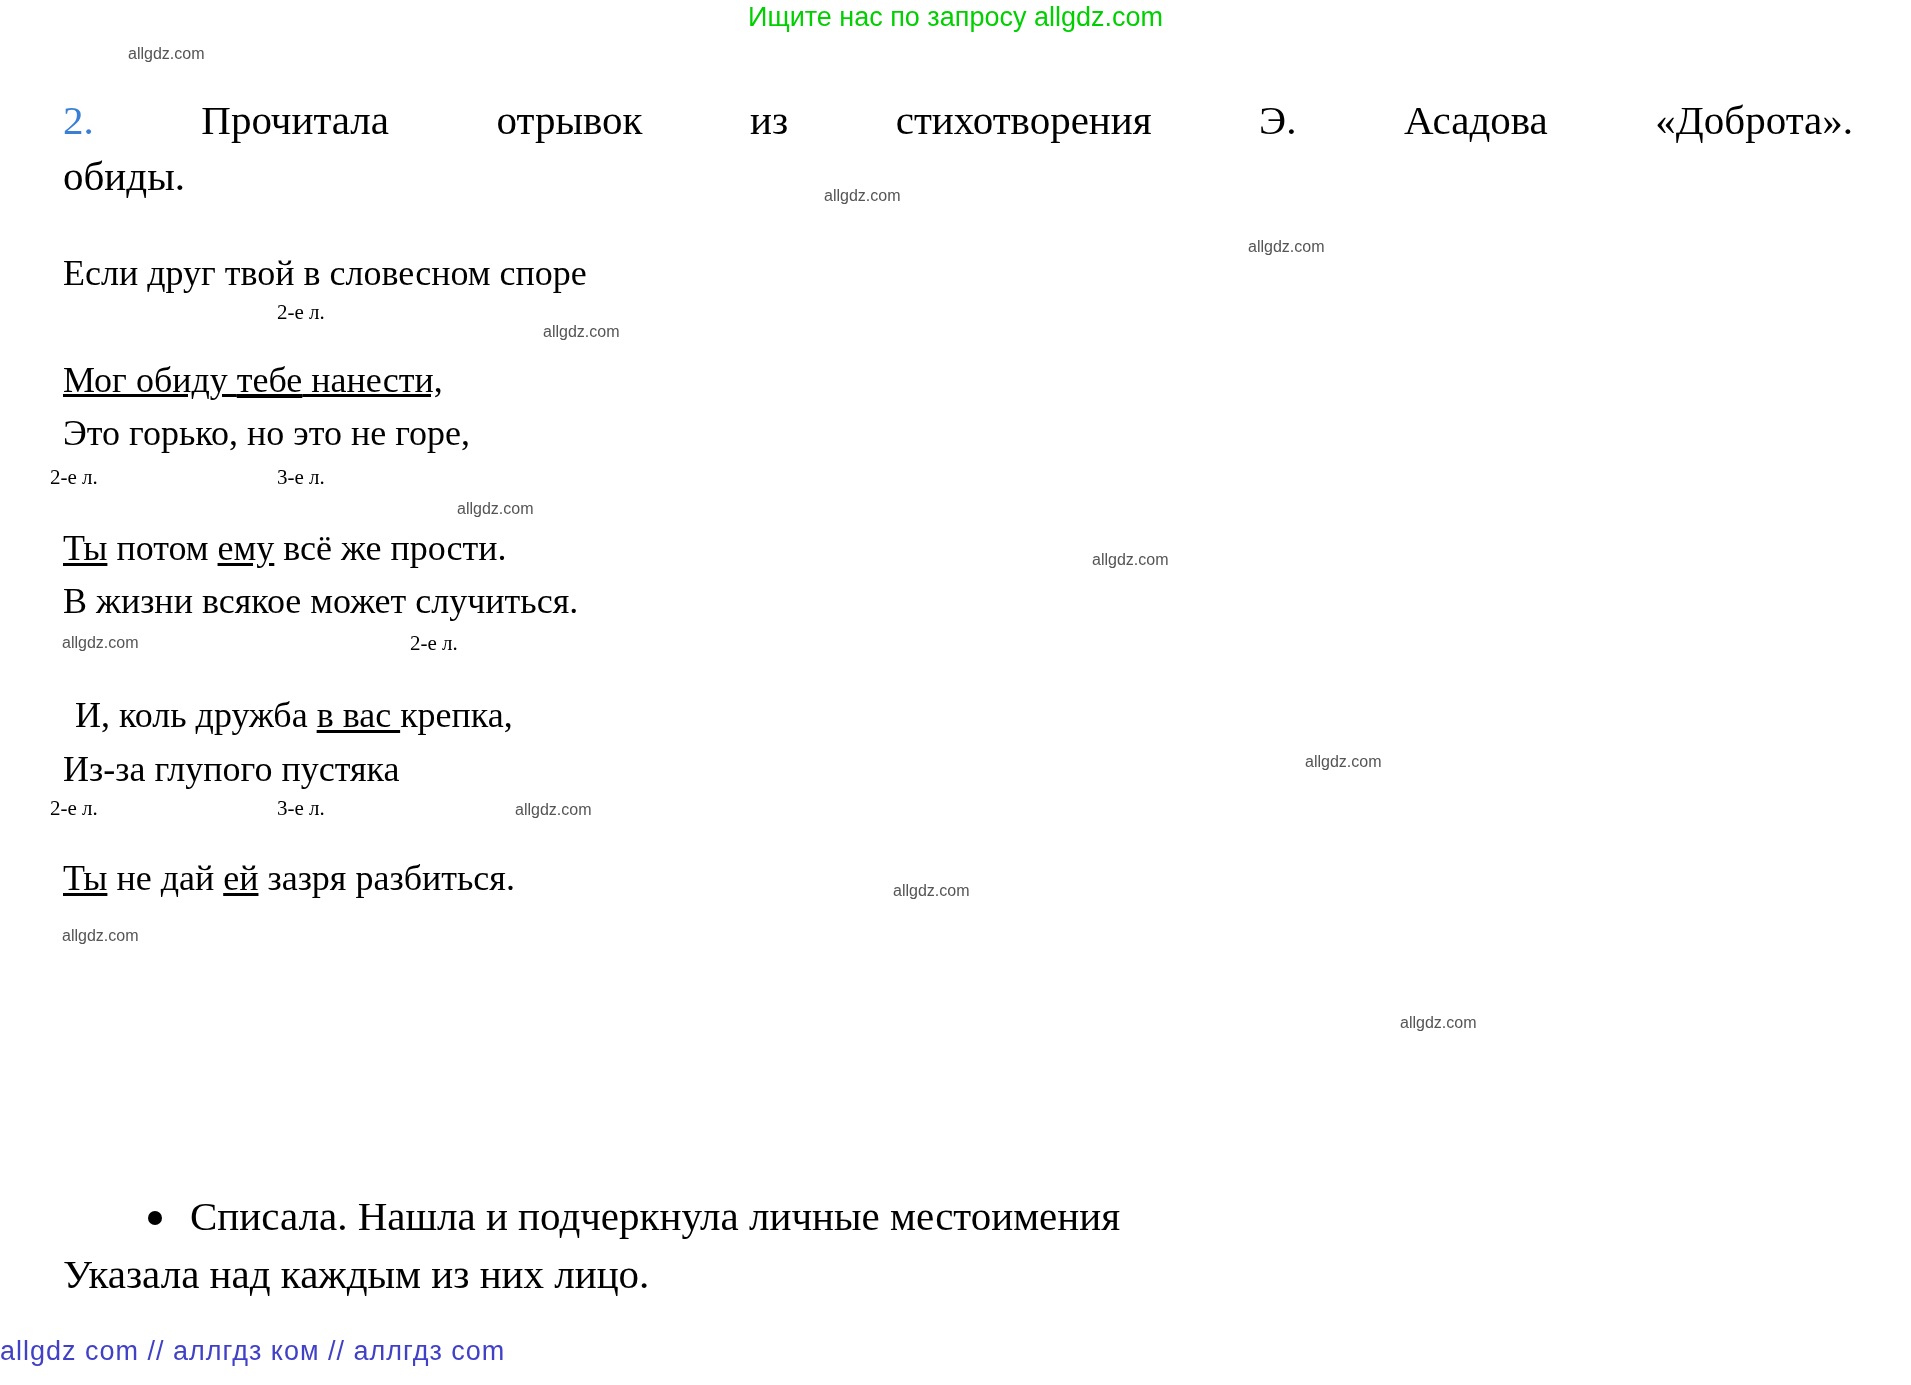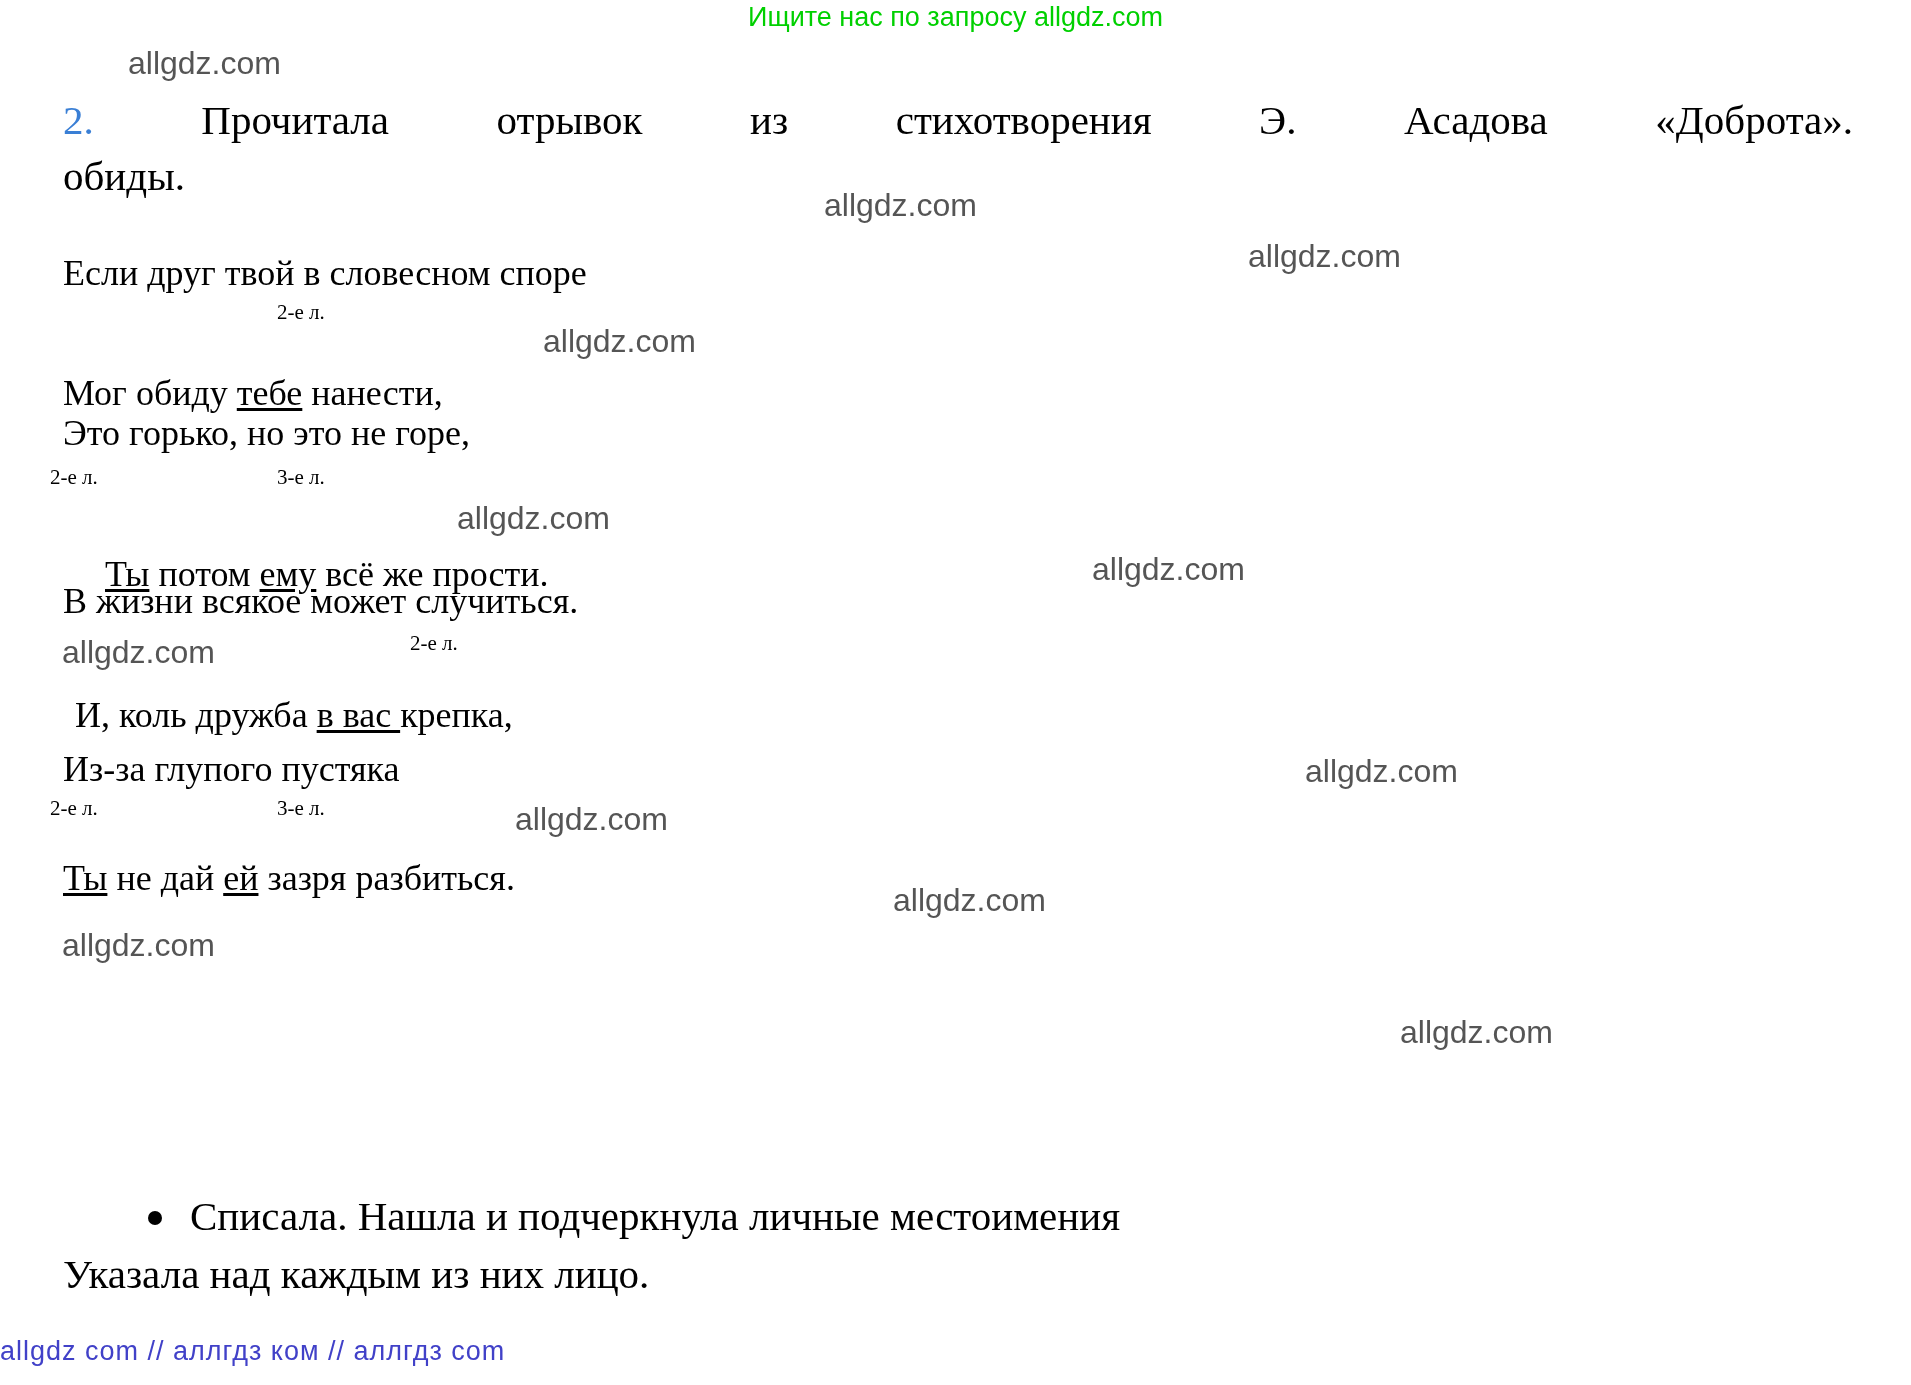--- a/index.html
+++ b/index.html
@@ -35,21 +35,21 @@
     width: 1911px;
     font-family: "Liberation Sans", sans-serif;
     font-size: 27px;
     color: #4141c8;
     letter-spacing: 1px;
   }
 
   .wm {
     position: absolute;
     font-family: "Liberation Sans", sans-serif;
-    font-size: 32px;
+    font-size: 16px;
     color: #555555;
     white-space: nowrap;
     pointer-events: none;
   }
 
   .content {
     position: absolute;
     left: 0;
     top: 0;
     width: 1911px;
@@ -131,23 +131,23 @@
 
   <div class="para intro">
     <span class="line1">
       <span class="task-number">2.</span>
       <span>Прочитала отрывок из стихотворения Э. Асадова «Доброта».</span>
     </span>
     <span class="line3">обиды.</span>
   </div>
 
   <div class="poem-line" id="poem-l1" style="top: 248px;"><span>Если друг твой в словесном споре</span></div>
-  <div class="poem-line" id="poem-l2" style="top: 368px;"><span>Мог обиду </span><u class="und">тебе</u><span> нанести,</span></div>
+  <div class="poem-line" id="poem-l2" style="top: 355px; text-decoration: underline;"><span>Мог обиду </span><u class="und">тебе</u><span> нанести,</span></div>
   <div class="poem-line" id="poem-l3" style="top: 408px;"><span>Это горько, но это не горе,</span></div>
-  <div class="poem-line" id="poem-l4" style="top: 549px; margin-left: 42px;"><u class="und">Ты</u><span> потом </span><u class="und">ему</u><span> всё же прости.</span></div>
+  <div class="poem-line" id="poem-l4" style="top: 523px;"><u class="und">Ты</u><span> потом </span><u class="und">ему</u><span> всё же прости.</span></div>
   <div class="poem-line" id="poem-l5" style="top: 576px;"><span>В жизни всякое может случиться.</span></div>
   <div class="poem-line" id="poem-l6" style="top: 690px; margin-left: 12px;"><span>И, коль дружба </span><u class="und">в вас </u><span>крепка,</span></div>
   <div class="poem-line" id="poem-l7" style="top: 744px;"><span>Из-за глупого пустяка</span></div>
   <div class="poem-line" id="poem-l8" style="top: 853px;"><u class="und">Ты</u><span> не дай </span><u class="und">ей</u><span> зазря разбиться.</span></div>
 
   <div class="bullet-row">
     <span class="bullet-dot"></span><span>Списала. Нашла и подчеркнула личные местоимения</span>
   </div>
   <div class="bullet-last">Указала над каждым из них лицо.</div>
 

